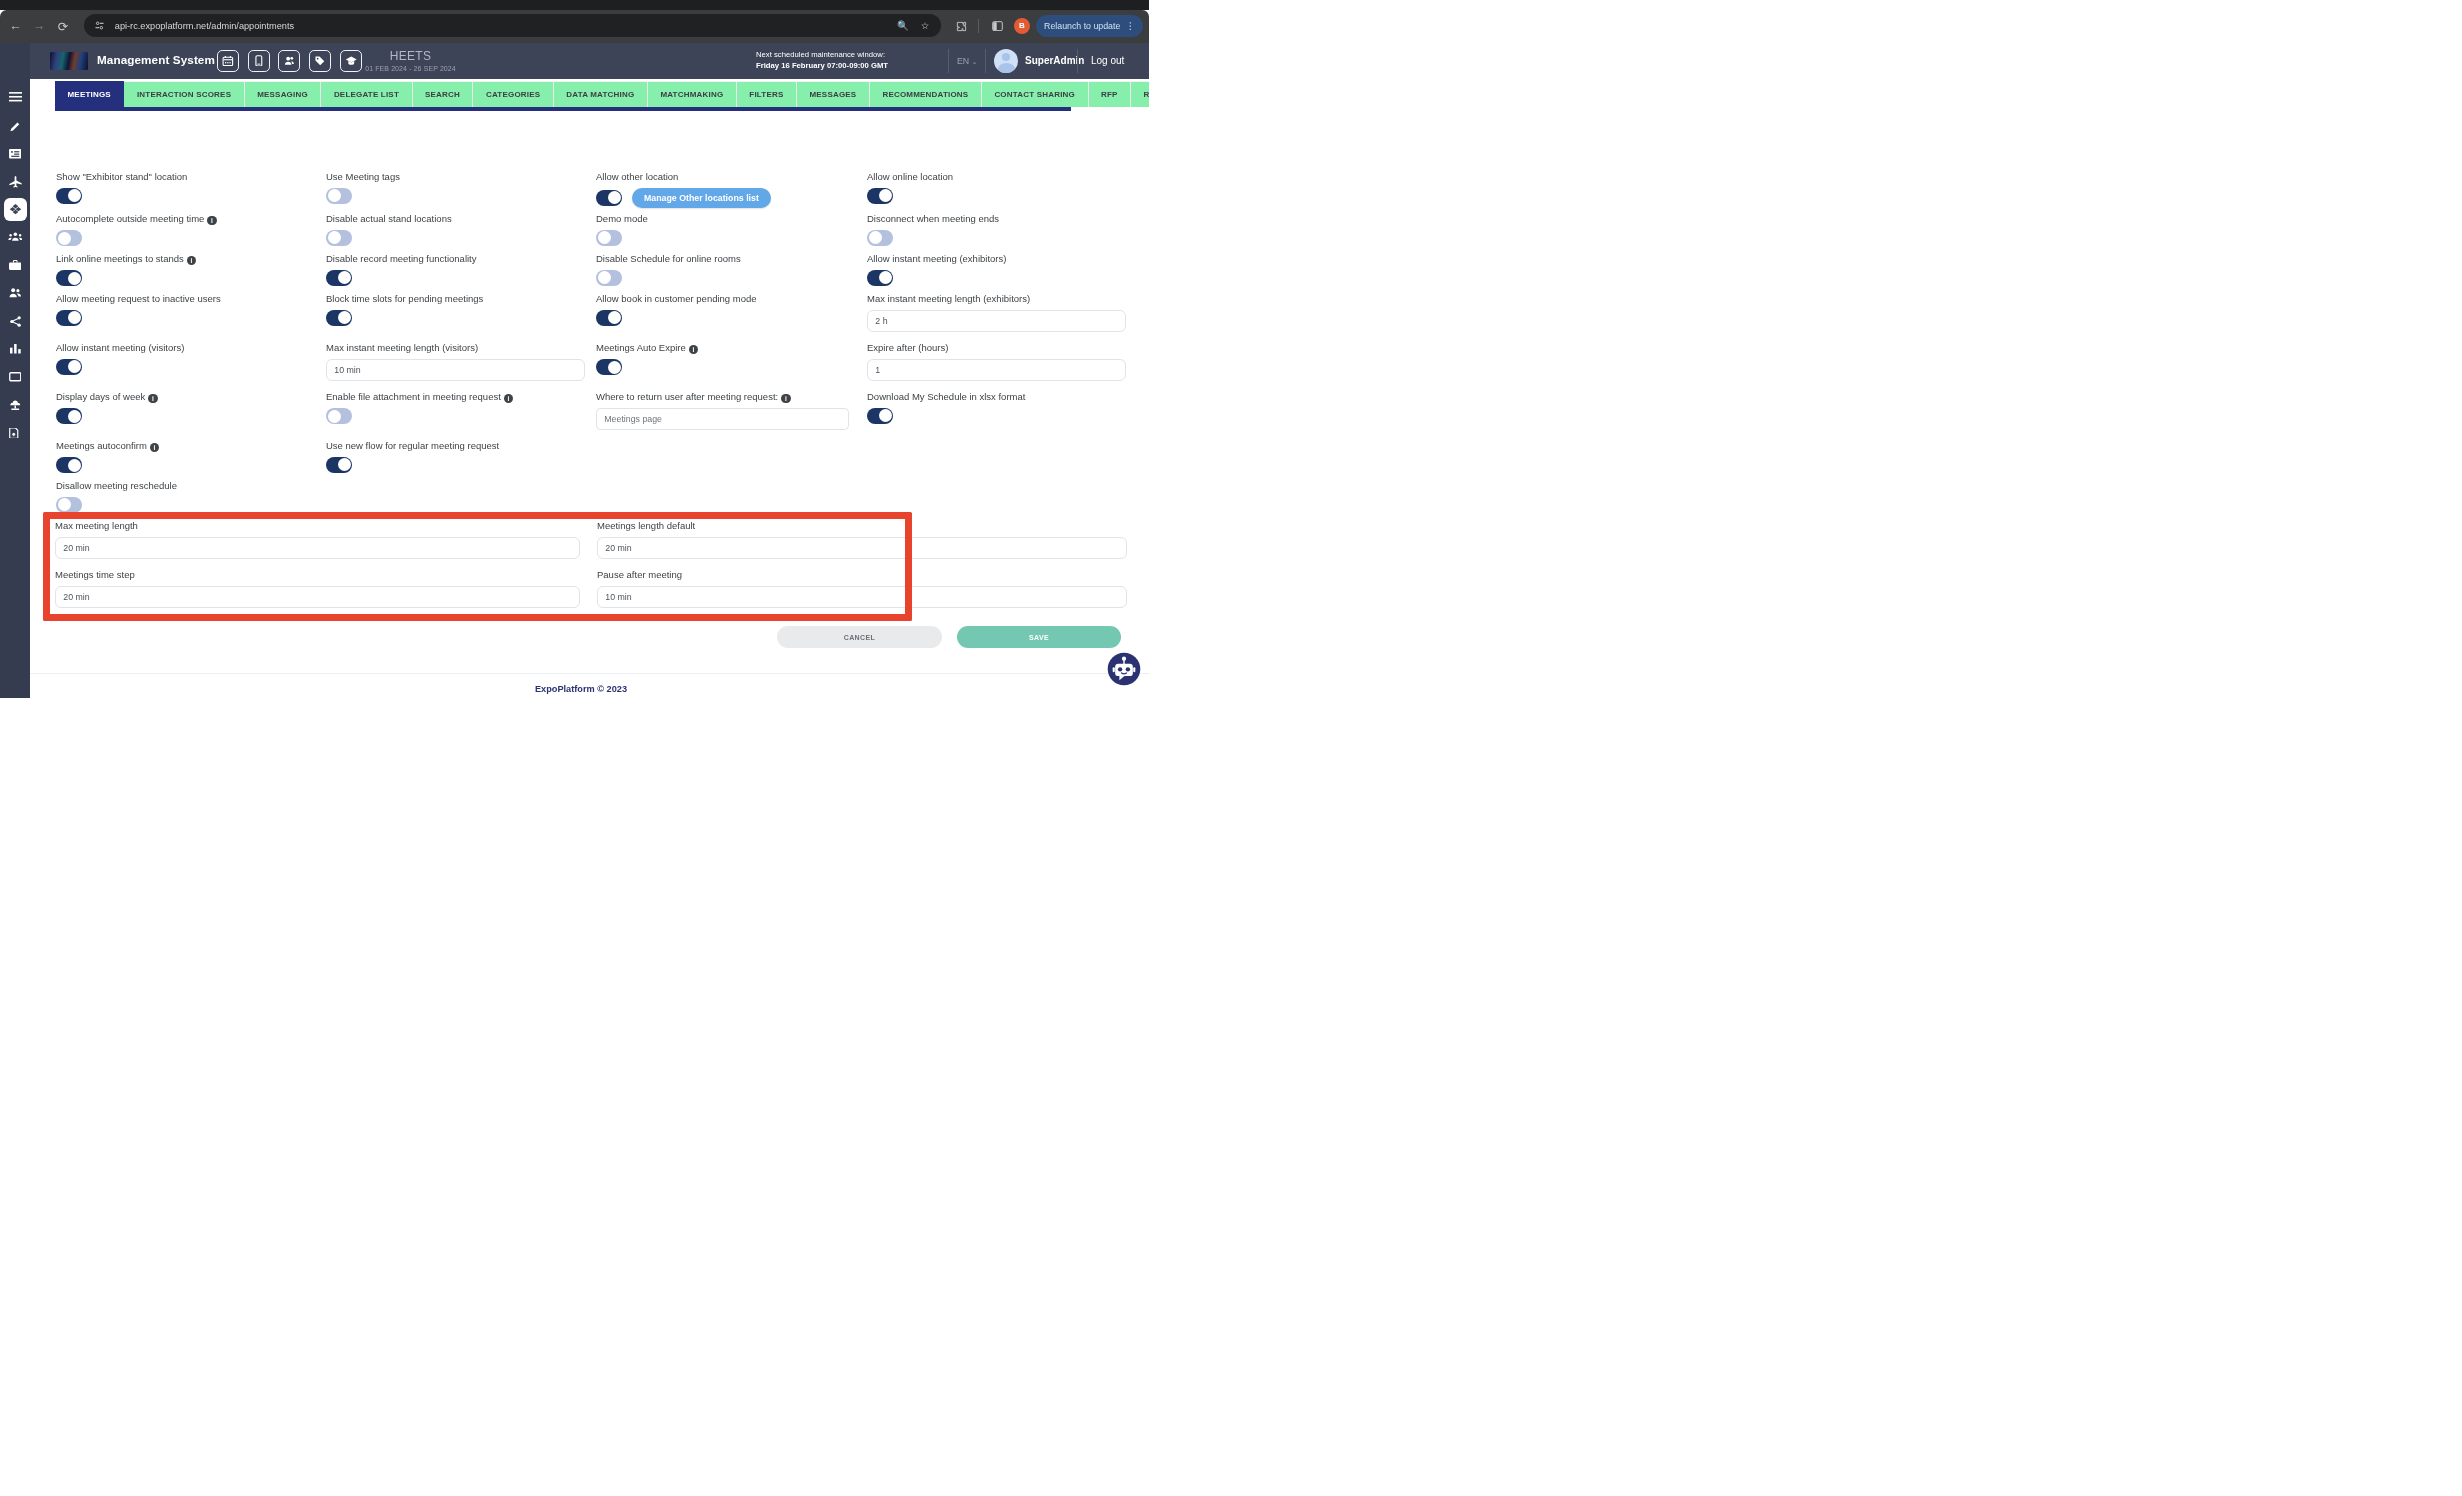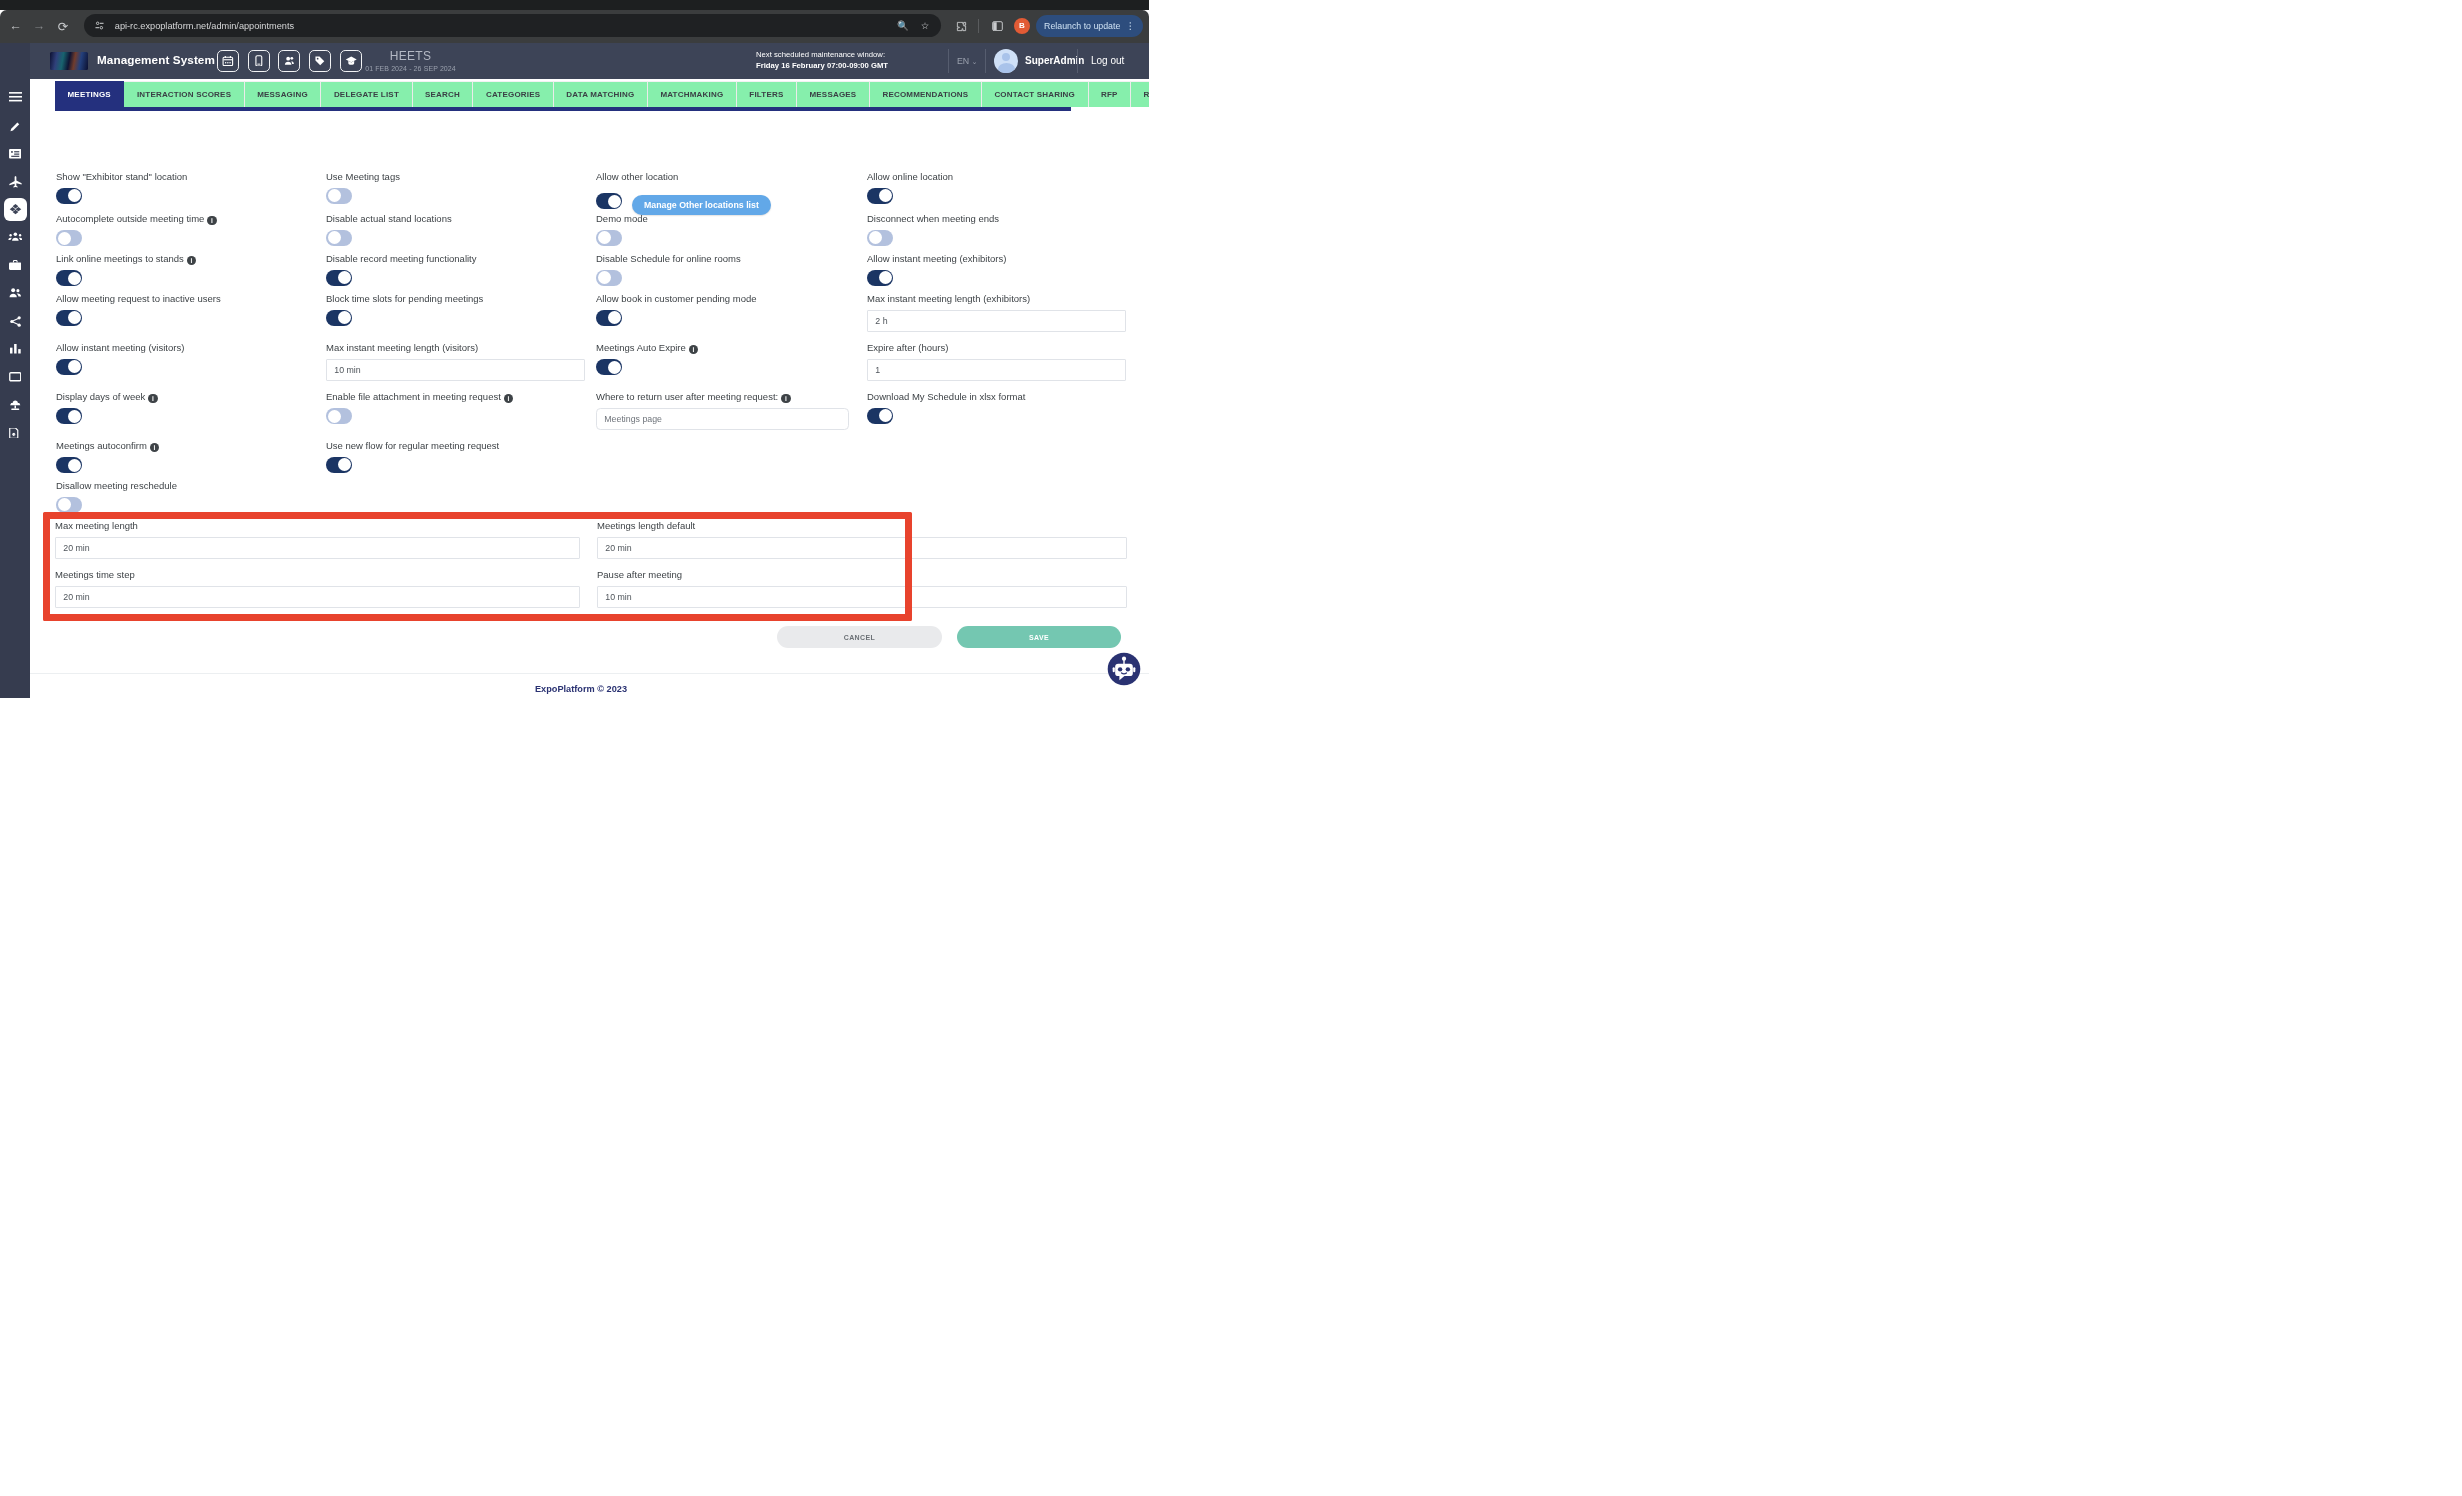--- a/index.html
+++ b/index.html
@@ -58,24 +58,24 @@
   #settings-grid { position:absolute; left:56px; top:165px; display:grid; grid-template-columns:270px 270px 271px 261px; grid-template-rows:42px 40px 40px 49px 49px 49px 40px 40px; }
   .cell { padding-top:5.9px; }
   .lbl { font-size:9.5px; color:#3e4347; line-height:11.7px; }
   .info-i { display:inline-block; width:9.5px; height:9.5px; border-radius:50%; background:#3e4347; color:#fff; font-size:6.6px; font-weight:bold; text-align:center; line-height:9.5px; margin-left:2.9px; vertical-align:-0.7px; }
   .toggle { position:relative; width:26px; height:16px; border-radius:8px; margin-top:5.1px; cursor:pointer; }
   .toggle[data-state="on"]  { background:#1b3564; }
   .toggle[data-state="off"] { background:#b3c1de; }
   .toggle .knob { position:absolute; top:1.5px; width:13px; height:13px; border-radius:50%; background:#fff; }
   .toggle[data-state="on"]  .knob { right:1.5px; }
   .toggle[data-state="off"] .knob { left:1.5px; }
-  .tinput { display:block; width:259px; height:22px; border:0.7px solid #e0e3e8; border-radius:1px; background:#fff; font-family:"Liberation Sans",sans-serif; font-size:8.8px; color:#4f555b; padding:0 7.3px; margin-top:5.1px; outline:none; }
+  .tinput { display:block; width:259px; height:22px; border:0.7px solid #e0e3e8; border-radius:6px; background:#fff; font-family:"Liberation Sans",sans-serif; font-size:8.8px; color:#4f555b; padding:0 7.3px; margin-top:5.1px; outline:none; }
   .tselect { width:253px; height:22px; border:0.7px solid #e0e3e8; border-radius:4.4px; background:#fff; font-size:8.8px; color:#6f747b; padding:0 7.3px; margin-top:5.1px; display:flex; align-items:center; cursor:pointer; }
   .toggle-row { display:flex; align-items:center; gap:10.3px; }
-  .manage-btn { margin-top:12px; height:20px; background:#62a8e8; border:none; border-radius:10.3px; color:#fff; font-family:"Liberation Sans",sans-serif; font-size:8.8px; font-weight:bold; padding:0 11.7px; cursor:pointer; box-shadow:0 0.7px 1.5px rgba(0,0,0,.15); }
+  .manage-btn { margin-top:5px; height:20px; background:#62a8e8; border:none; border-radius:10.3px; color:#fff; font-family:"Liberation Sans",sans-serif; font-size:8.8px; font-weight:bold; padding:0 11.7px; cursor:pointer; box-shadow:0 0.7px 1.5px rgba(0,0,0,.15); }
 
   
   #wide-grid { position:absolute; left:55px; top:514px; display:grid; grid-template-columns:542px 530px; grid-template-rows:49px 49px; }
   #wide-grid .tinput.w-left  { width:525px; }
   #wide-grid .tinput.w-right { width:530px; }
   #red-box { position:absolute; left:43px; top:512px; width:869px; height:109px; border:7.3px solid #e8432d; border-radius:1.5px; pointer-events:none; z-index:6; }
 
   
   #cancel-btn { position:absolute; left:777px; top:626px; width:165px; height:22px; background:#e9eaec; border:none; border-radius:11px; color:#6b7075; font-family:"Liberation Sans",sans-serif; font-size:7px; font-weight:bold; letter-spacing:0.4px; cursor:pointer; }
   #save-btn { position:absolute; left:957px; top:626px; width:164px; height:22px; background:#74c7b1; border:none; border-radius:11px; color:#fff; font-family:"Liberation Sans",sans-serif; font-size:7px; font-weight:bold; letter-spacing:0.4px; cursor:pointer; }

